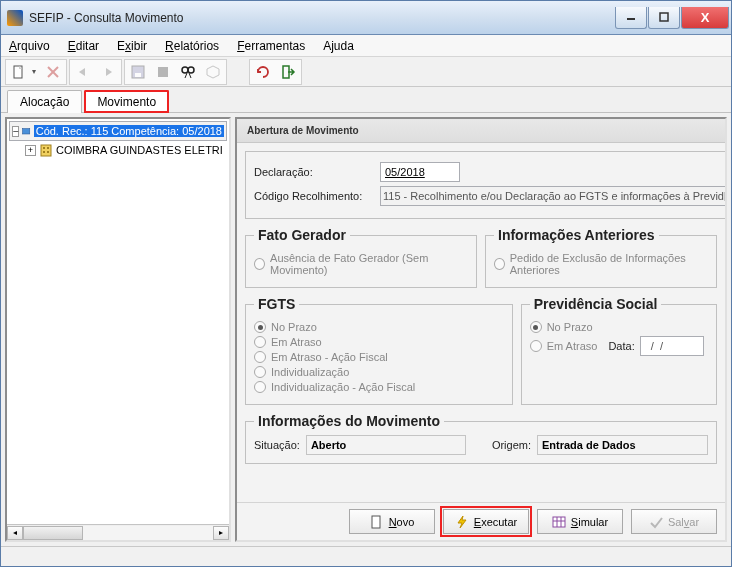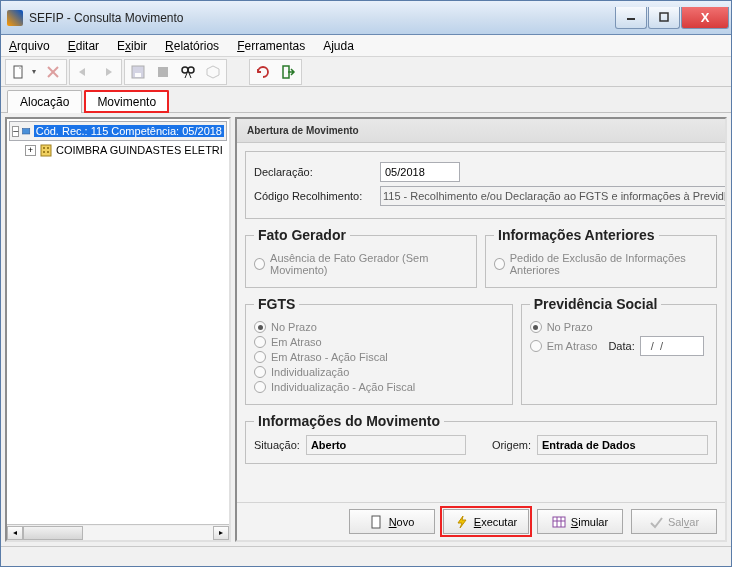--- a/index.html
+++ b/index.html
@@ -225,21 +225,21 @@
       </div>
     </div>
 
     <div class="formpanel">
       <div class="formheader">Abertura de Movimento</div>
       <div class="formcontent">
 
         <fieldset>
           <div class="row">
             <span class="lbl" style="width:120px;">Declaração:</span>
-            <input class="tin" style="width: 80px;" readonly="" value="05/2018">
+            <input class="tin" style="width: 80px; text-decoration: underline;" readonly="" value="05/2018">
           </div>
           <div class="row">
             <span class="lbl" style="width:120px;">Código Recolhimento:</span>
             <div class="sel" style="flex:1;">
               <span class="seltxt">115 - Recolhimento e/ou Declaração ao FGTS e informações à Previd</span>
               <span class="dd">▼</span>
             </div>
           </div>
         </fieldset>
 

